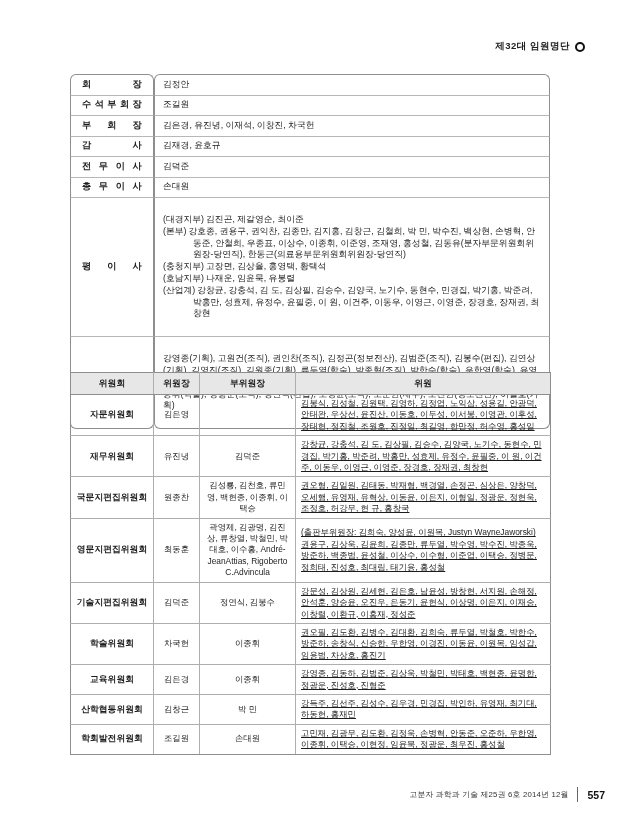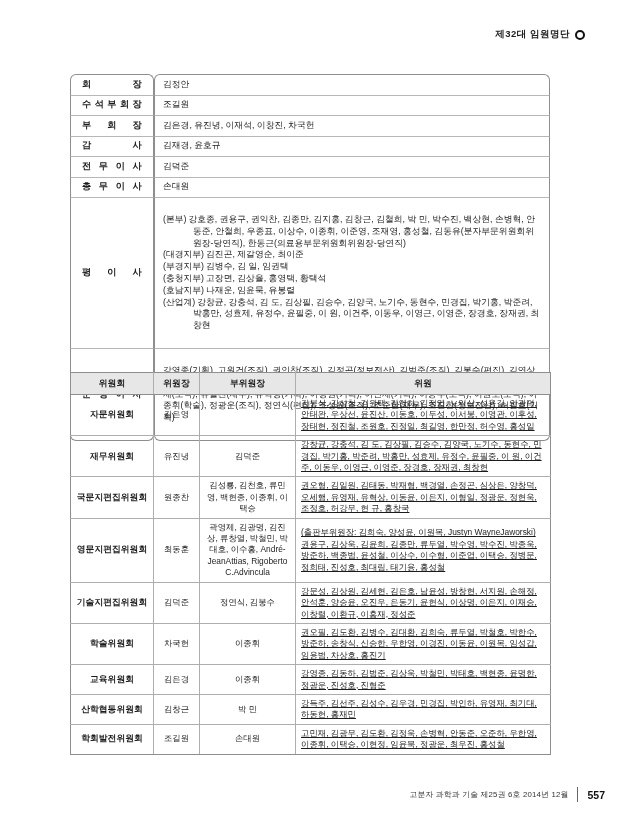--- a/index.html
+++ b/index.html
@@ -5,21 +5,21 @@
   html,body{margin:0;padding:0;}
   body{
     width:619px;height:830px;background:#ffffff;position:relative;overflow:hidden;
     font-family:"Liberation Sans","DejaVu Sans",sans-serif;color:#1c1c1c;
     -webkit-font-smoothing:antialiased;
   }
   .page{position:absolute;inset:0;}
 
   
   .running-head{
-    position:absolute;top:28px;right:34px;
+    position:absolute;top:40px;right:34px;
     display:flex;align-items:center;gap:5px;
     font-size:9.5px;font-weight:bold;letter-spacing:.5px;color:#222;
   }
   .bullet-ring{width:6px;height:6px;border:2.6px solid #111;border-radius:50%;display:inline-block;}
 
   
   .officer-grid{
     position:absolute;left:70px;top:74px;width:480px;
     display:grid;grid-template-columns:84px 1fr;
     font-size:8.8px;line-height:11.8px;
@@ -116,23 +116,22 @@
         <span>총 무 이 사</span>
       </div>
     <div class="oc oc-value h1">
         <span>손대원</span>
       </div>
 
     <div class="oc oc-label">
         <span>평 이 사</span>
       </div>
     <div class="oc oc-value">
+      <div class="group"><span class="rg">(대경지부)</span><span>김진곤, 제갈영순, 최이준</span></div>
       <div class="group"><span class="rg">(본부)</span><span>강호종, 권용구, 권익찬, 김종만, 김지홍, 김창근, 김철희, 박 민, 박수진, 백상현, 손병혁, 안동준, 안철희, 우종표, 이상수, 이종휘, 이준영, 조재영, 홍성철, 김동유(분자부문위원회위원장-당연직), 한동근(의료용부문위원회위원장-당연직)</span></div>
-      <div class="group"><span class="rg">(대경지부)</span><span>김진곤, 제갈영순, 최이준</span></div>
-      <div class="group"><span class="rg">(부경지부)</span><span>김병수, 김 일, 임권택</span></div>
       <div class="group"><span class="rg">(충청지부)</span><span>고장면, 김상율, 홍영택, 황택석</span></div>
       <div class="group"><span class="rg">(호남지부)</span><span>나재운, 임윤묵, 유봉렬</span></div>
       <div class="group"><span class="rg">(산업계)</span><span>강창균, 강충석, 김 도, 김상필, 김승수, 김양국, 노기수, 동현수, 민경집, 박기홍, 박준려, 박홍만, 성효제, 유정수, 윤필중, 이 원, 이건주, 이동우, 이영근, 이영준, 장경호, 장재권, 최창현</span></div>
     </div>
 
     <div class="oc oc-label last">
         <span>운 영 이 사</span>
       </div>
     <div class="oc oc-value last">
         <span>강영종(기획), 고원건(조직), 권인찬(조직), 김정곤(정보전산), 김범준(조직), 김봉수(편집), 김연상(기획), 김영진(조직), 김원종(기획), 류두열(학술), 박종혁(조직), 박한수(학술), 우한영(학술), 유영재(조직), 유필진(재무), 유혁상(기획), 이강원(기획), 이민재(기획), 이승우(조직), 이원보(조직), 이종휘(학술), 정광운(조직), 정연식(편집), 조성윤(조직), 조준한(재무), 조진한(정보전산), 허필호(기획)</span>

